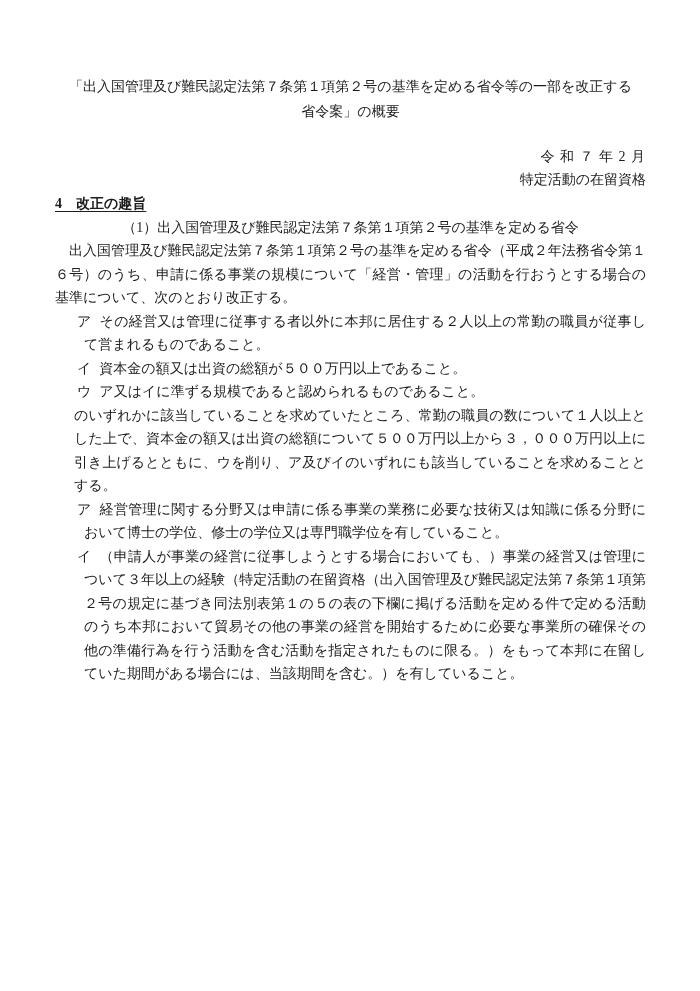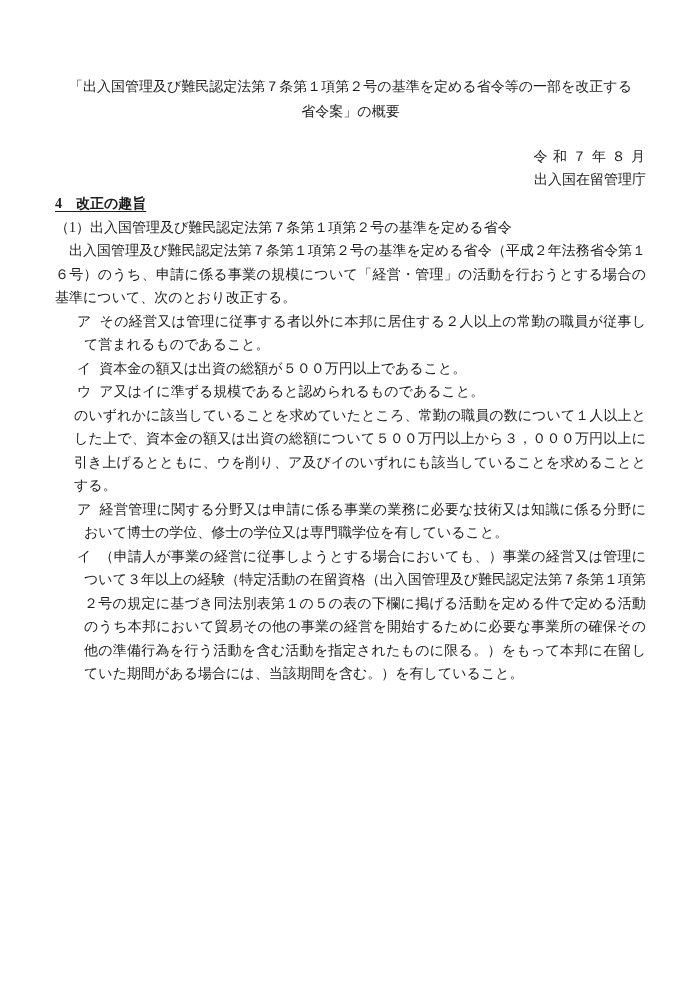--- a/index.html
+++ b/index.html
@@ -44,21 +44,21 @@
     text-underline-offset: 3px;
   }
   p {
     margin: 0;
     text-align: justify;
   }
   .indent {
     text-indent: 1em;
   }
   .subsec-heading {
-    text-align: left;
+    text-align: center;
   }
   .citem {
     margin-left: 13px;
     text-align: justify;
   }
   .citem .cl {
     margin-right: 8px;
   }
   .kitem {
     margin-left: 29px;
@@ -76,22 +76,22 @@
 <body>
 
 <div class="page">
 
   <div class="doc-title">
     <div>「出入国管理及び難民認定法第７条第１項第２号の基準を定める省令等の一部を改正する</div>
     <div>省令案」の概要</div>
   </div>
 
   <div class="byline">
-    <div class="date">令 和 ７ 年 ８ 月</div>
-    <div>出入国在留管理庁</div>
+    <div class="date">令 和 ７ 年 2 月</div>
+    <div>特定活動の在留資格</div>
   </div>
 
   <div class="sec-heading">
     <span class="u">4　改正の趣旨</span>
   </div>
 
 
 
   <p class="subsec-heading">（1）出入国管理及び難民認定法第７条第１項第２号の基準を定める省令</p>
 

